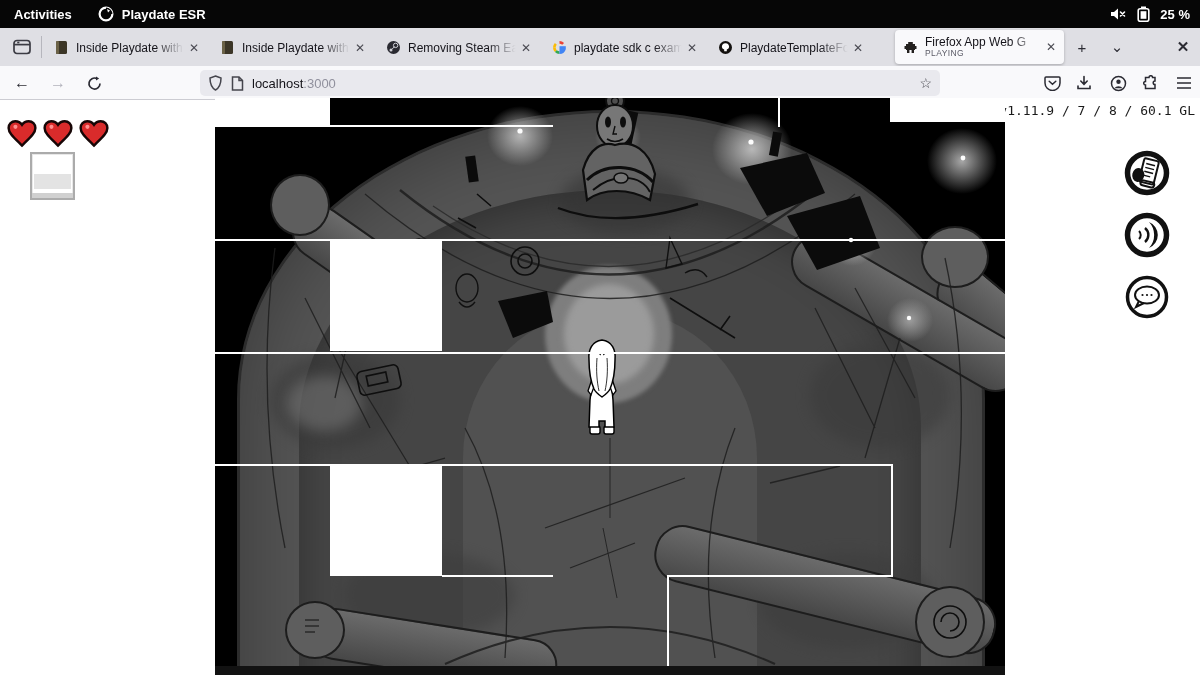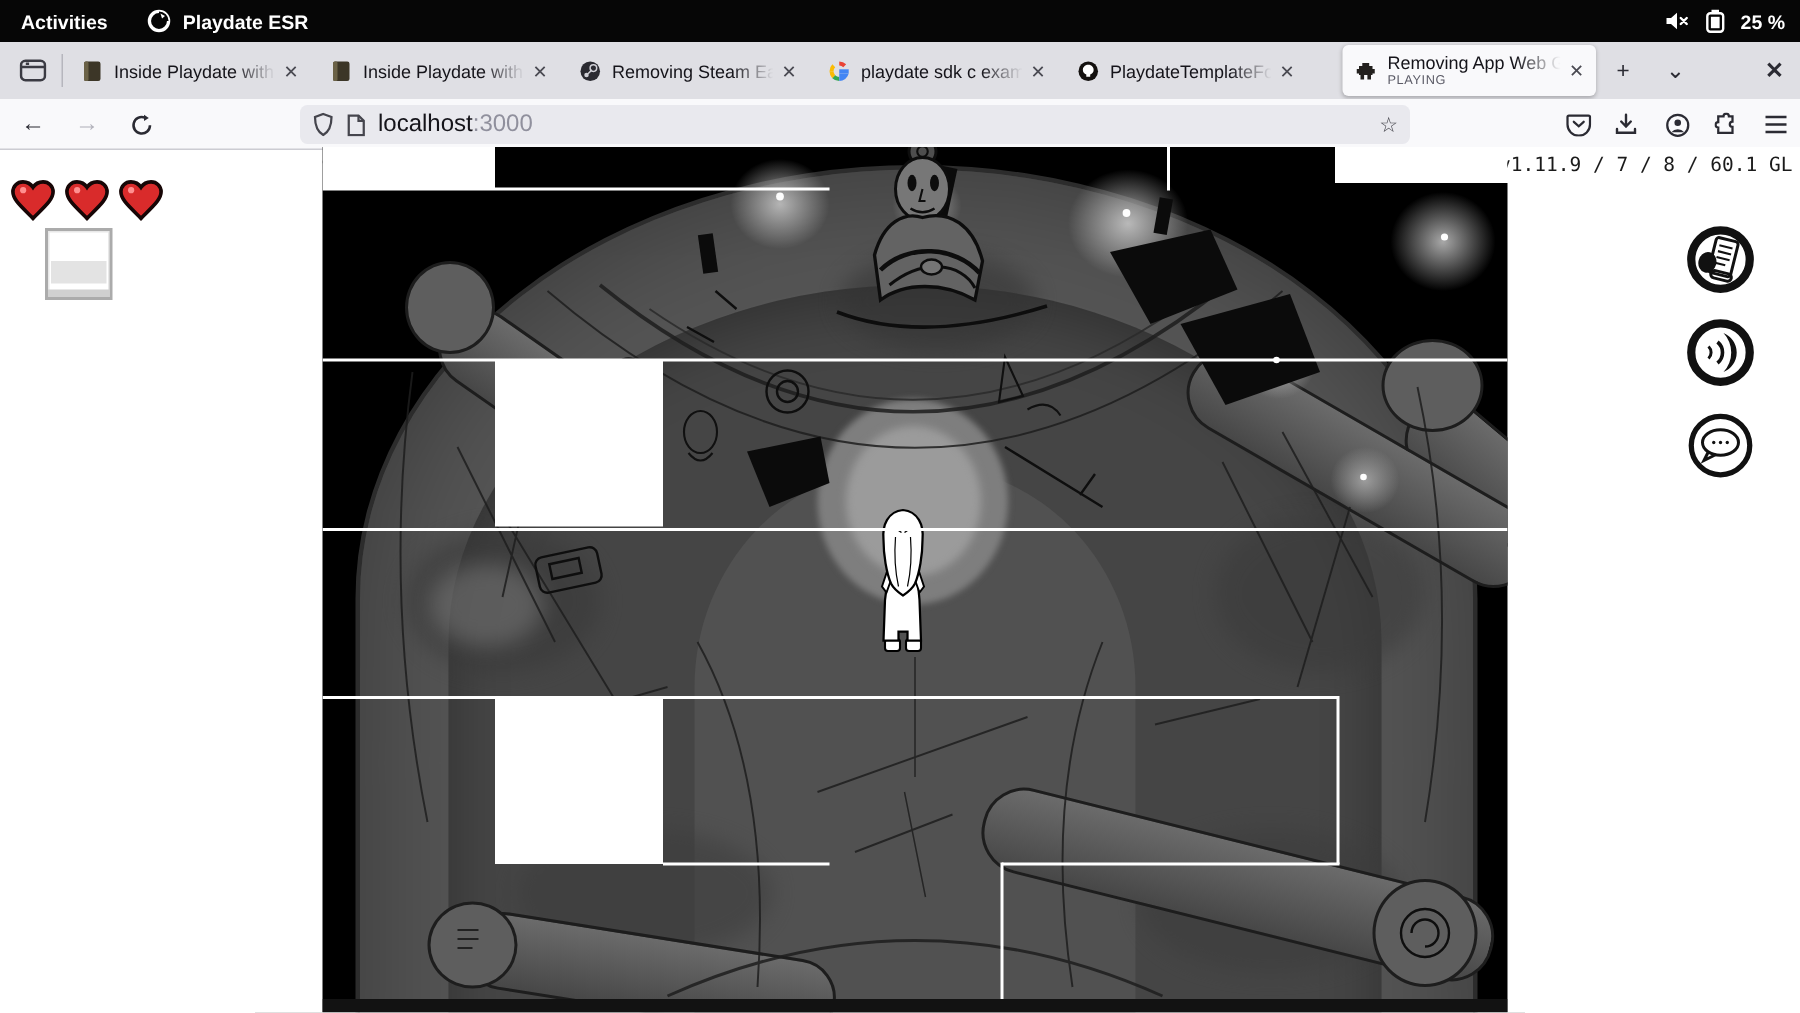--- a/index.html
+++ b/index.html
@@ -34,21 +34,21 @@
   .strip-btn { position:absolute; top:7px; width:26px; height:24px; display:flex; align-items:center;
                justify-content:center; font-size:15px; color:#2b2b33; border-radius:4px; }
 
   
   #navbar { position:absolute; left:0; top:66px; width:1200px; height:34px; background:#f9f9fb;
             border-bottom:1px solid #ccccd2; }
   .nav-btn { position:absolute; top:3px; width:28px; height:28px; display:flex; align-items:center;
              justify-content:center; font-size:16px; color:#2b2b33; border-radius:4px; }
   #urlbar { position:absolute; left:200px; top:4px; width:740px; height:26px; background:#e9e9ee;
             border-radius:5px; display:flex; align-items:center; padding:0 8px; }
-  #urlbar .txt { font-size:16px; margin-left:8px; color:#15141a;text-align:right; }
+  #urlbar .txt { font-size:13px; margin-left:8px; color:#15141a;text-align:right; }
   #urlbar .txt .port { color:#90909d; }
   #urlbar .star { margin-left:auto; font-size:14px; color:#45454d; }
   .nav-ico { position:absolute; top:5px; width:24px; height:24px; display:flex; align-items:center; justify-content:center; }
 
   
   #content { position:absolute; left:0; top:100px; width:1200px; height:575px; background:#ffffff; }
 
   
   #hearts { position:absolute; left:7px; top:20px; display:flex; gap:6px; }
   #invslot { position:absolute; left:30px; top:52px; width:45px; height:48px; background:#fff;
@@ -184,21 +184,21 @@
     <div class="tab active" style="left:895px; width:169px">
       <svg class="fav" viewBox="0 0 15 15">
         <rect x="3" y="4" width="9" height="6" fill="#23201e"></rect>
         <rect x="1.5" y="6" width="3" height="3" fill="#23201e"></rect>
         <rect x="10.5" y="6" width="3" height="3" fill="#23201e"></rect>
         <rect x="4" y="10" width="2.4" height="3" fill="#23201e"></rect>
         <rect x="8.6" y="10" width="2.4" height="3" fill="#23201e"></rect>
         <rect x="5.2" y="2" width="4.6" height="2.4" fill="#23201e"></rect>
       </svg>
       <span class="twoline">
-        <span class="title">Removing App Web G</span>
+        <span class="title">Firefox App Web G</span>
         <span class="sub">PLAYING</span>
       </span>
       <span class="close">✕</span>
     </div>
 
     <div class="strip-btn" style="left:1069px">+</div>
     <div class="strip-btn" style="left:1104px">⌄</div>
     <div class="strip-btn" style="left:1170px; font-weight:700">✕</div>
   </div>
 

